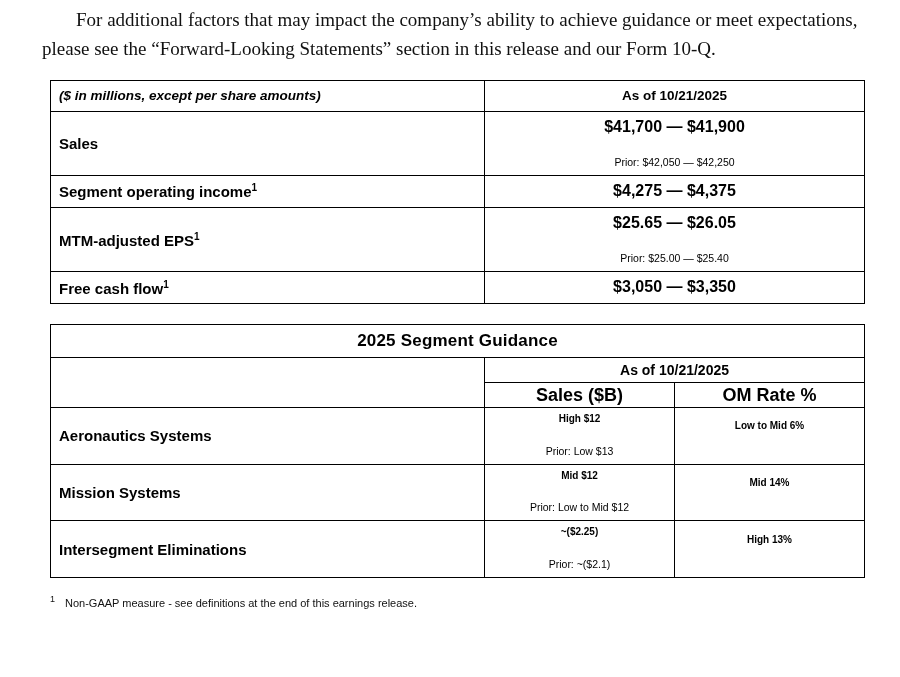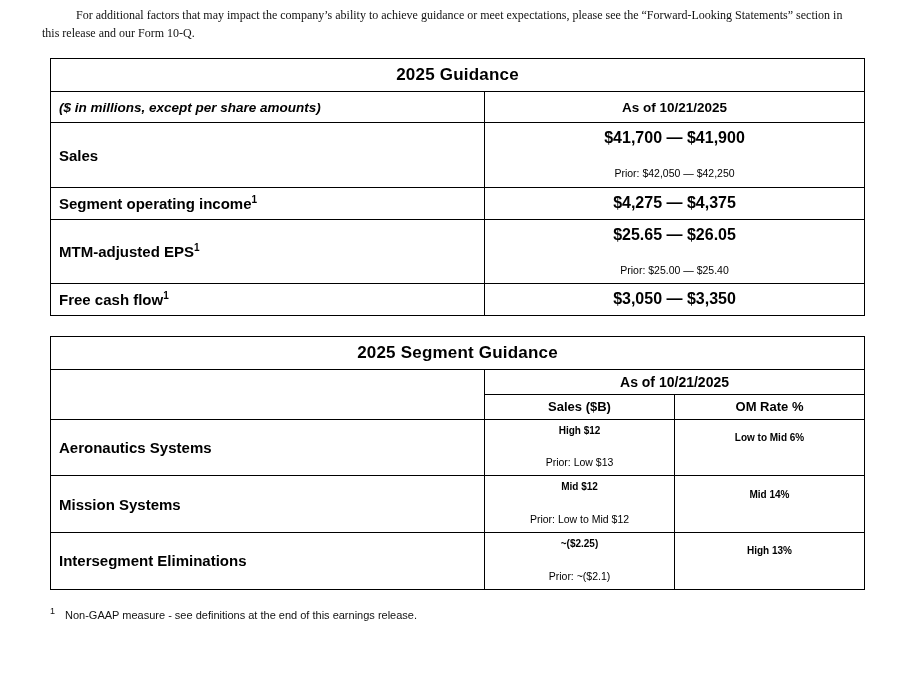--- a/index.html
+++ b/index.html
@@ -19,21 +19,21 @@
     position: relative;
     width: 900px;
     height: 677px;
     box-sizing: border-box;
     padding: 0 42px;
   }
 
   
   .intro {
     font-family: "Liberation Serif", serif;
-    font-size: 12px;
+    font-size: 19px;
     line-height: 1.52;
     color: #111;
     padding-top: 6px;
     text-align: left;
     margin: 0 0 0 0;
     width: 820px;
   }
   .intro .indent { display: inline-block; width: 34px; }
 
   
@@ -103,21 +103,21 @@
   
   .seg-asof {
     text-align: center;
     font-weight: bold;
     font-size: 14px;
     height: 24px;
   }
   .seg-colhead {
     text-align: center;
     font-weight: bold;
-    font-size: 13px;
+    font-size: 18px;
     height: 24px;
   }
   .seg-val .main { font-size: 10px; }
 
   .nb-top { border-top: none; }
   .nb-bottom { border-bottom: none; }
 
   
   .footnote {
     margin-top: 16px;
@@ -138,23 +138,20 @@
 <div class="page">
 
   <p class="intro"><span class="indent"></span><span>For additional factors that may impact the company’s ability to achieve guidance or meet expectations, please see the “Forward-Looking Statements” section in this release and our Form 10-Q.</span></p>
 
   <table class="guidance">
     <colgroup>
       <col style="width:434px">
       <col style="width:380px">
     </colgroup>
     <tbody>
-      <tr>
-        <td class="title-cell" colspan="2">2025 Guidance</td>
-      </tr>
       <tr>
         <td class="sub-left">($ in millions, except per share amounts)</td>
         <td class="sub-right">As of 10/21/2025</td>
       </tr>
 
       <tr>
         <td class="row-label"><span>Sales</span></td>
         <td class="val">
           <div class="main">$41,700 — $41,900</div>
           <div class="prior">Prior: $42,050 — $42,250</div>

